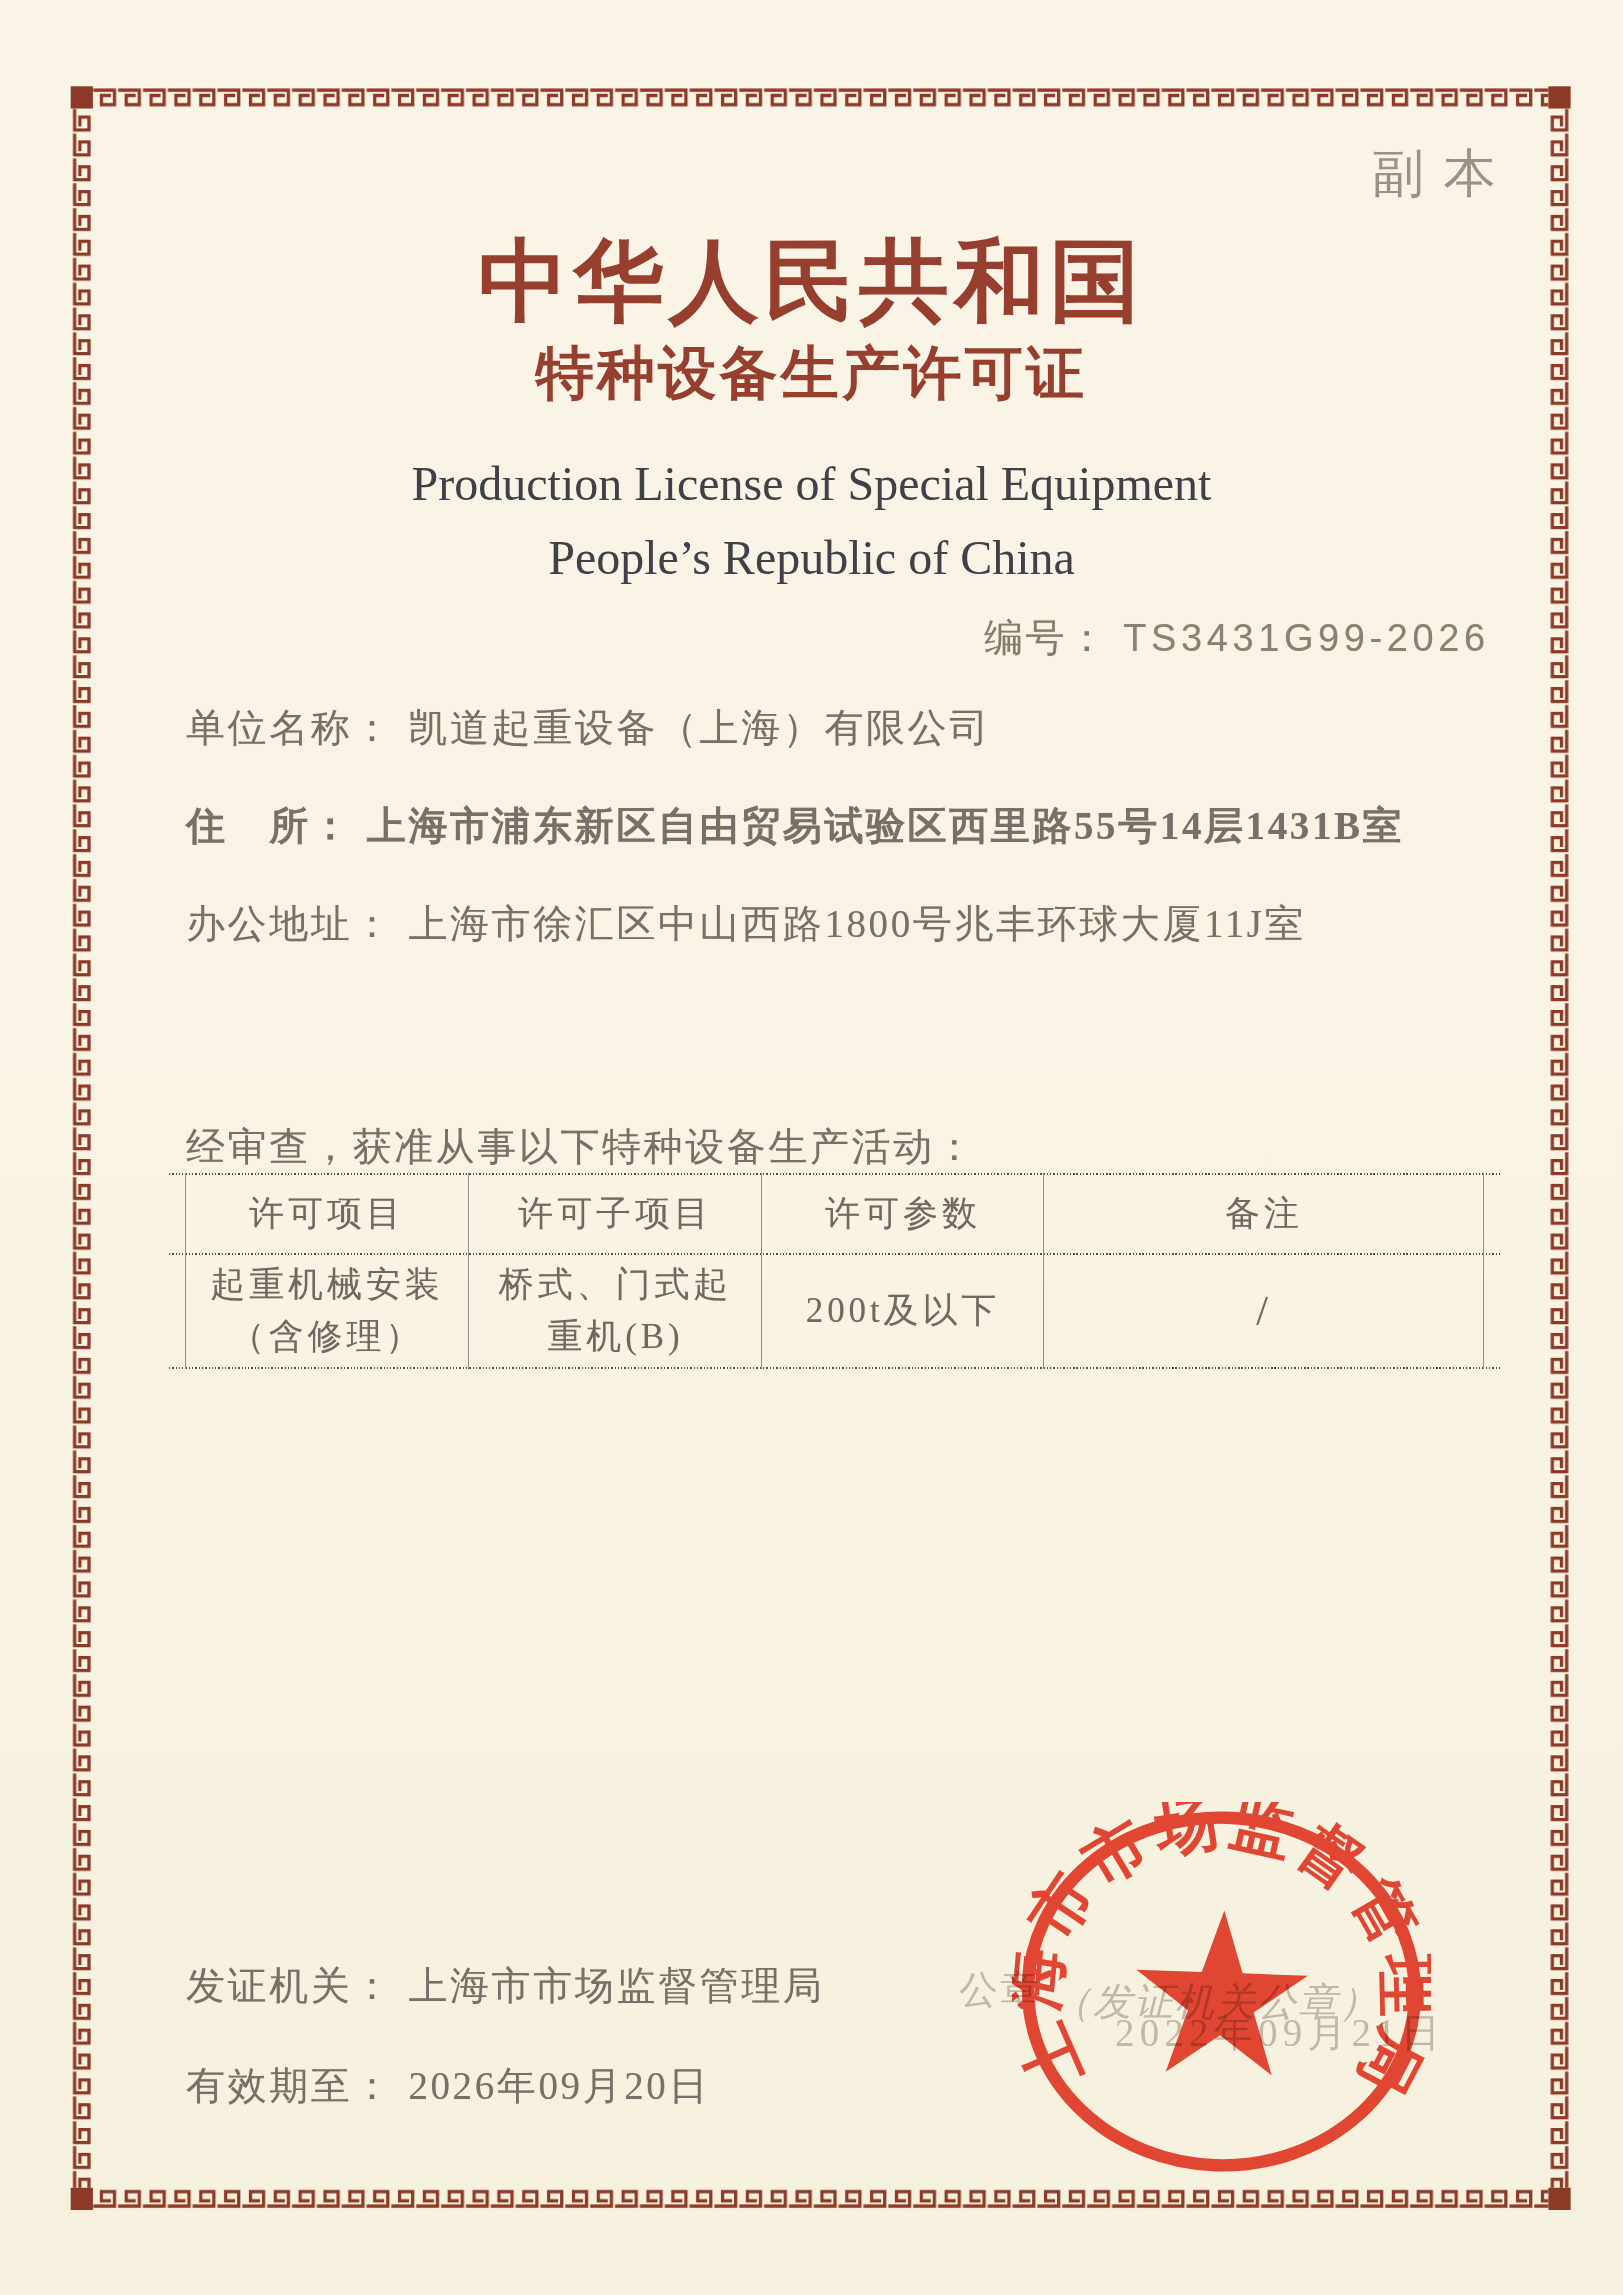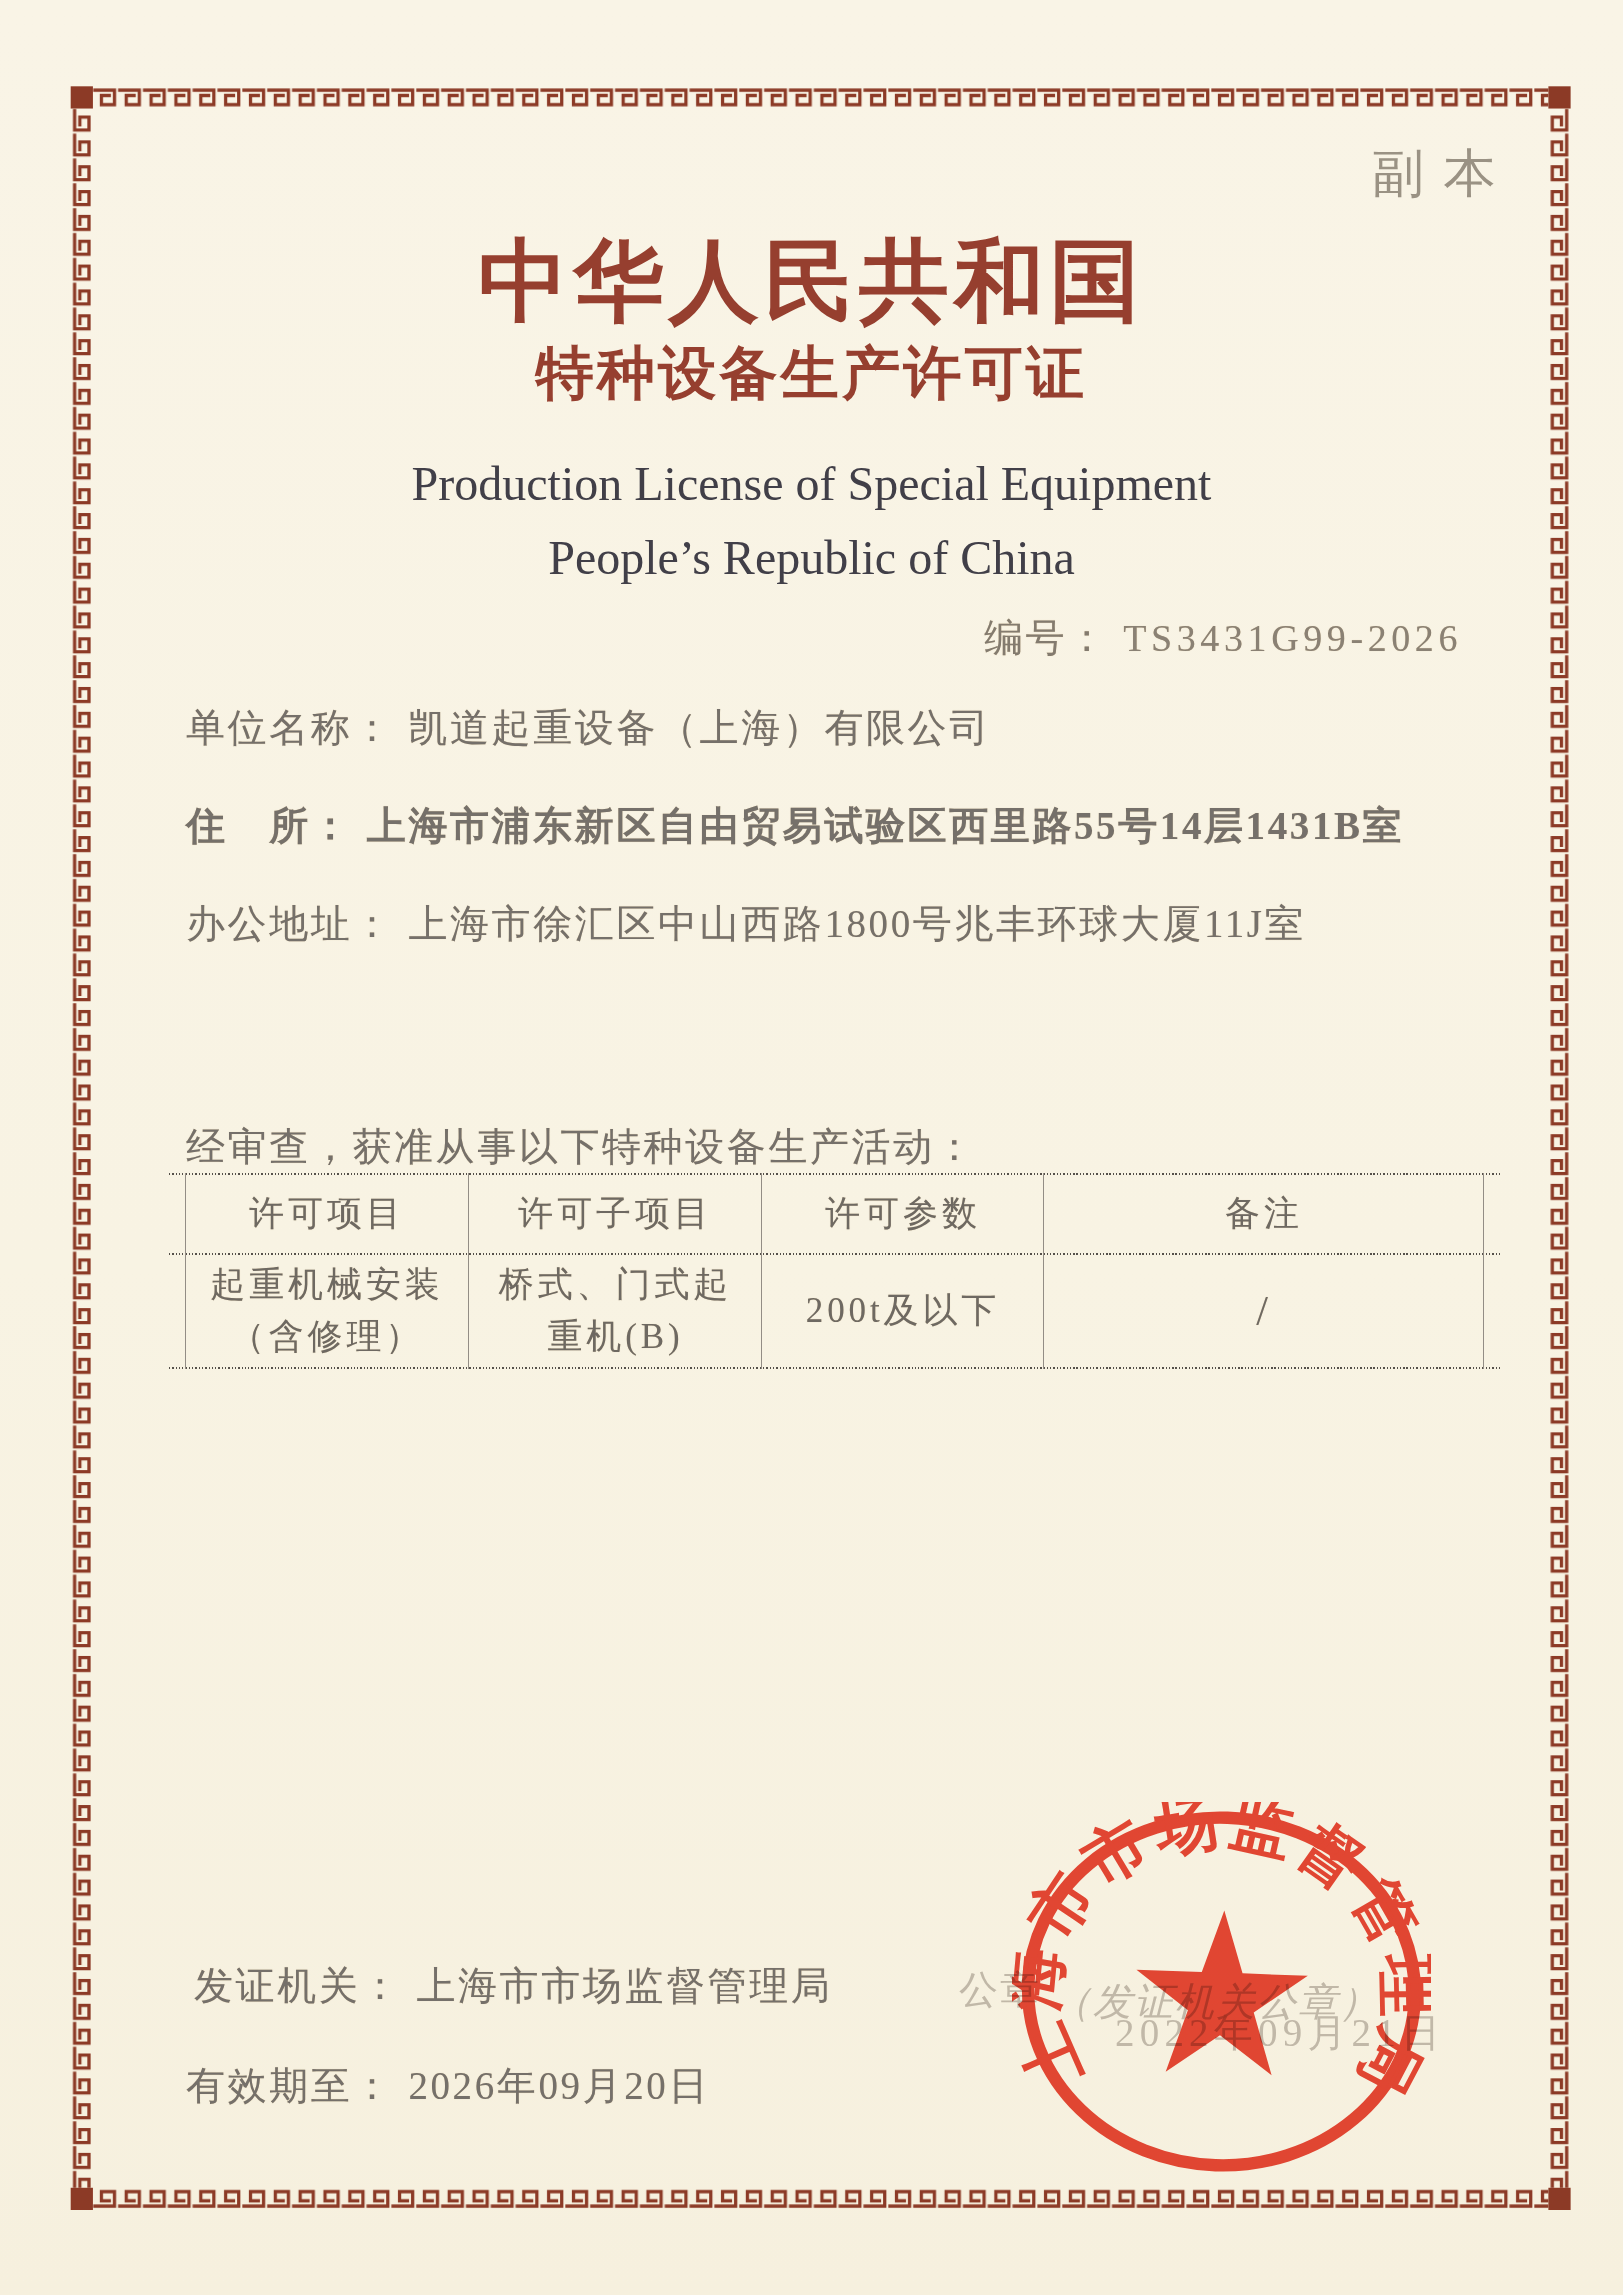--- a/index.html
+++ b/index.html
@@ -36,28 +36,28 @@
   .title-en.l2 { top: 530px; }
 
   .text-line {
     position: absolute; white-space: nowrap;
     font-size: 39px; letter-spacing: 2.6px; color: #75706a;
     text-shadow: 0 0 0.7px rgba(196,164,110,.55);
   }
   .text-line .val { margin-left: 14.4px; }
   .line-no { left: 984px; top: 611px; color: #837b6f; }
   .line-no .val {
-    font-family: Liberation Serif, serif;
+    font-family: Liberation Sans, sans-serif;
     font-size: 38px; letter-spacing: 4.6px; color: #8a8174;
   }
   .line-company { left: 186px; top: 701px; }
   .line-residence { left: 186px; top: 799px; font-weight: bold; }
   .line-office { left: 186px; top: 897px; }
   .line-approval { left: 186px; top: 1120px; }
-  .line-issuer { left: 194px; top: 1959px; text-align: right; }
+  .line-issuer { left: 186px; top: 1959px; text-align: right; }
   .line-validity { left: 186px; top: 2059px; }
 
   .license-table { position: absolute; left: 185px; top: 1173px; width: 1299px; height: 196px; }
   .hline {
     position: absolute; left: -16.3px; width: 1332px; height: 2px;
     background: repeating-linear-gradient(90deg, #55504a 0 1.3px, rgba(0,0,0,0) 1.3px 3.3px);
   }
   .vline { position: absolute; width: 1.3px; background: #938d85; top: 0; height: 196px; }
   .cell {
     position: absolute; display: flex; flex-direction: column;

